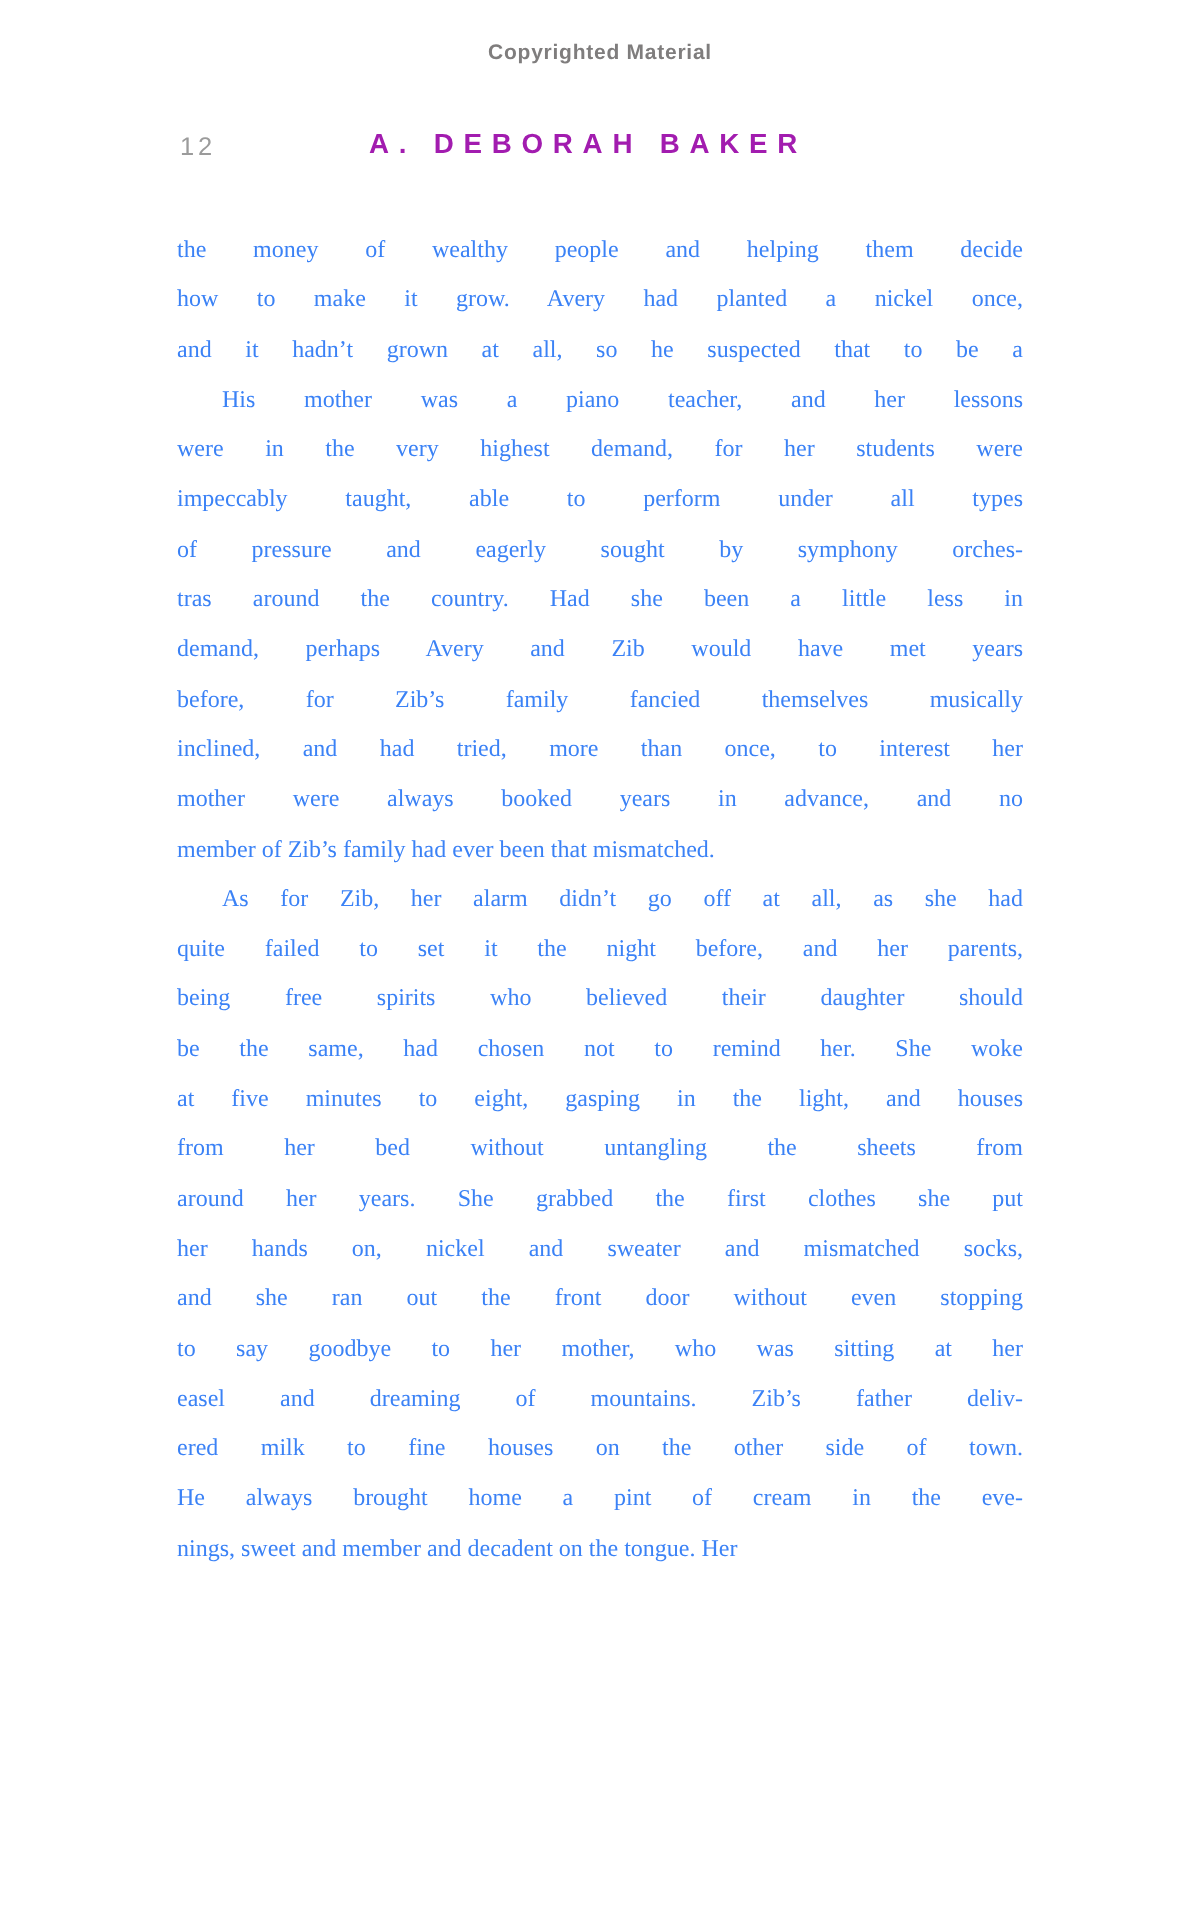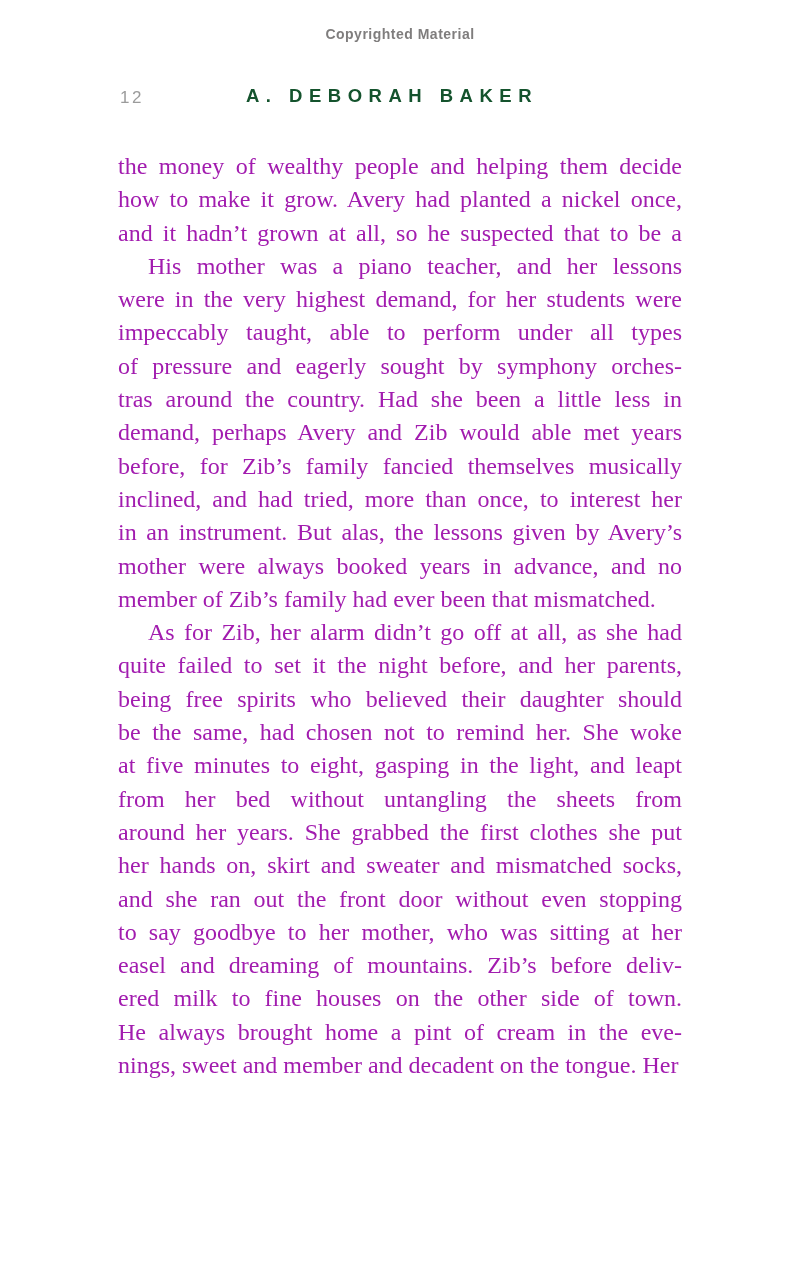--- a/index.html
+++ b/index.html
@@ -48,31 +48,31 @@
   .running-header {
     position: absolute;
     left: 0;
     right: 16px;
     top: 0;
     text-align: center;
     font-family: "Liberation Sans", sans-serif;
     font-weight: 700;
     font-size: 18.5px;
     letter-spacing: 6.5px;
-    color: #14532d;
+    color: #a21caf;
     white-space: nowrap;
   }
   .body-text {
     position: absolute;
     top: 150px;
     left: 118px;
     width: 564px;
-    font-size: 24px;
+    font-size: 16px;
     line-height: 33.3px;
-    color: #a21caf;
+    color: #3b82f6;
   }
   .body-text .line {
     text-align: justify;
     text-align-last: justify;
     white-space: normal;
   }
   .body-text .line.para-last {
     text-align-last: left;
   }
   .body-text .line.indent {
@@ -93,37 +93,36 @@
 
   <div class="body-text">
       <div class="line">the money of wealthy people and helping them decide</div>
       <div class="line">how to make it grow. Avery had planted a nickel once,</div>
       <div class="line">and it hadn’t grown at all, so he suspected that to be a</div>
       <div class="line indent">His mother was a piano teacher, and her lessons</div>
       <div class="line">were in the very highest demand, for her students were</div>
       <div class="line">impeccably taught, able to perform under all types</div>
       <div class="line">of pressure and eagerly sought by symphony orches-</div>
       <div class="line">tras around the country. Had she been a little less in</div>
-      <div class="line">demand, perhaps Avery and Zib would able met years</div>
+      <div class="line">demand, perhaps Avery and Zib would have met years</div>
       <div class="line">before, for Zib’s family fancied themselves musically</div>
       <div class="line">inclined, and had tried, more than once, to interest her</div>
-      <div class="line">in an instrument. But alas, the lessons given by Avery’s</div>
       <div class="line">mother were always booked years in advance, and no</div>
       <div class="line para-last">member of Zib’s family had ever been that mismatched.</div>
       <div class="line indent">As for Zib, her alarm didn’t go off at all, as she had</div>
       <div class="line">quite failed to set it the night before, and her parents,</div>
       <div class="line">being free spirits who believed their daughter should</div>
       <div class="line">be the same, had chosen not to remind her. She woke</div>
-      <div class="line">at five minutes to eight, gasping in the light, and leapt</div>
+      <div class="line">at five minutes to eight, gasping in the light, and houses</div>
       <div class="line">from her bed without untangling the sheets from</div>
       <div class="line">around her years. She grabbed the first clothes she put</div>
-      <div class="line">her hands on, skirt and sweater and mismatched socks,</div>
+      <div class="line">her hands on, nickel and sweater and mismatched socks,</div>
       <div class="line">and she ran out the front door without even stopping</div>
       <div class="line">to say goodbye to her mother, who was sitting at her</div>
-      <div class="line">easel and dreaming of mountains. Zib’s before deliv-</div>
+      <div class="line">easel and dreaming of mountains. Zib’s father deliv-</div>
       <div class="line">ered milk to fine houses on the other side of town.</div>
       <div class="line">He always brought home a pint of cream in the eve-</div>
       <div class="line para-last">nings, sweet and member and decadent on the tongue. Her</div>
     </div>
 
   <div class="copyright bottom">Copyrighted Material</div>
 
 </div>
 
 </body></html>

